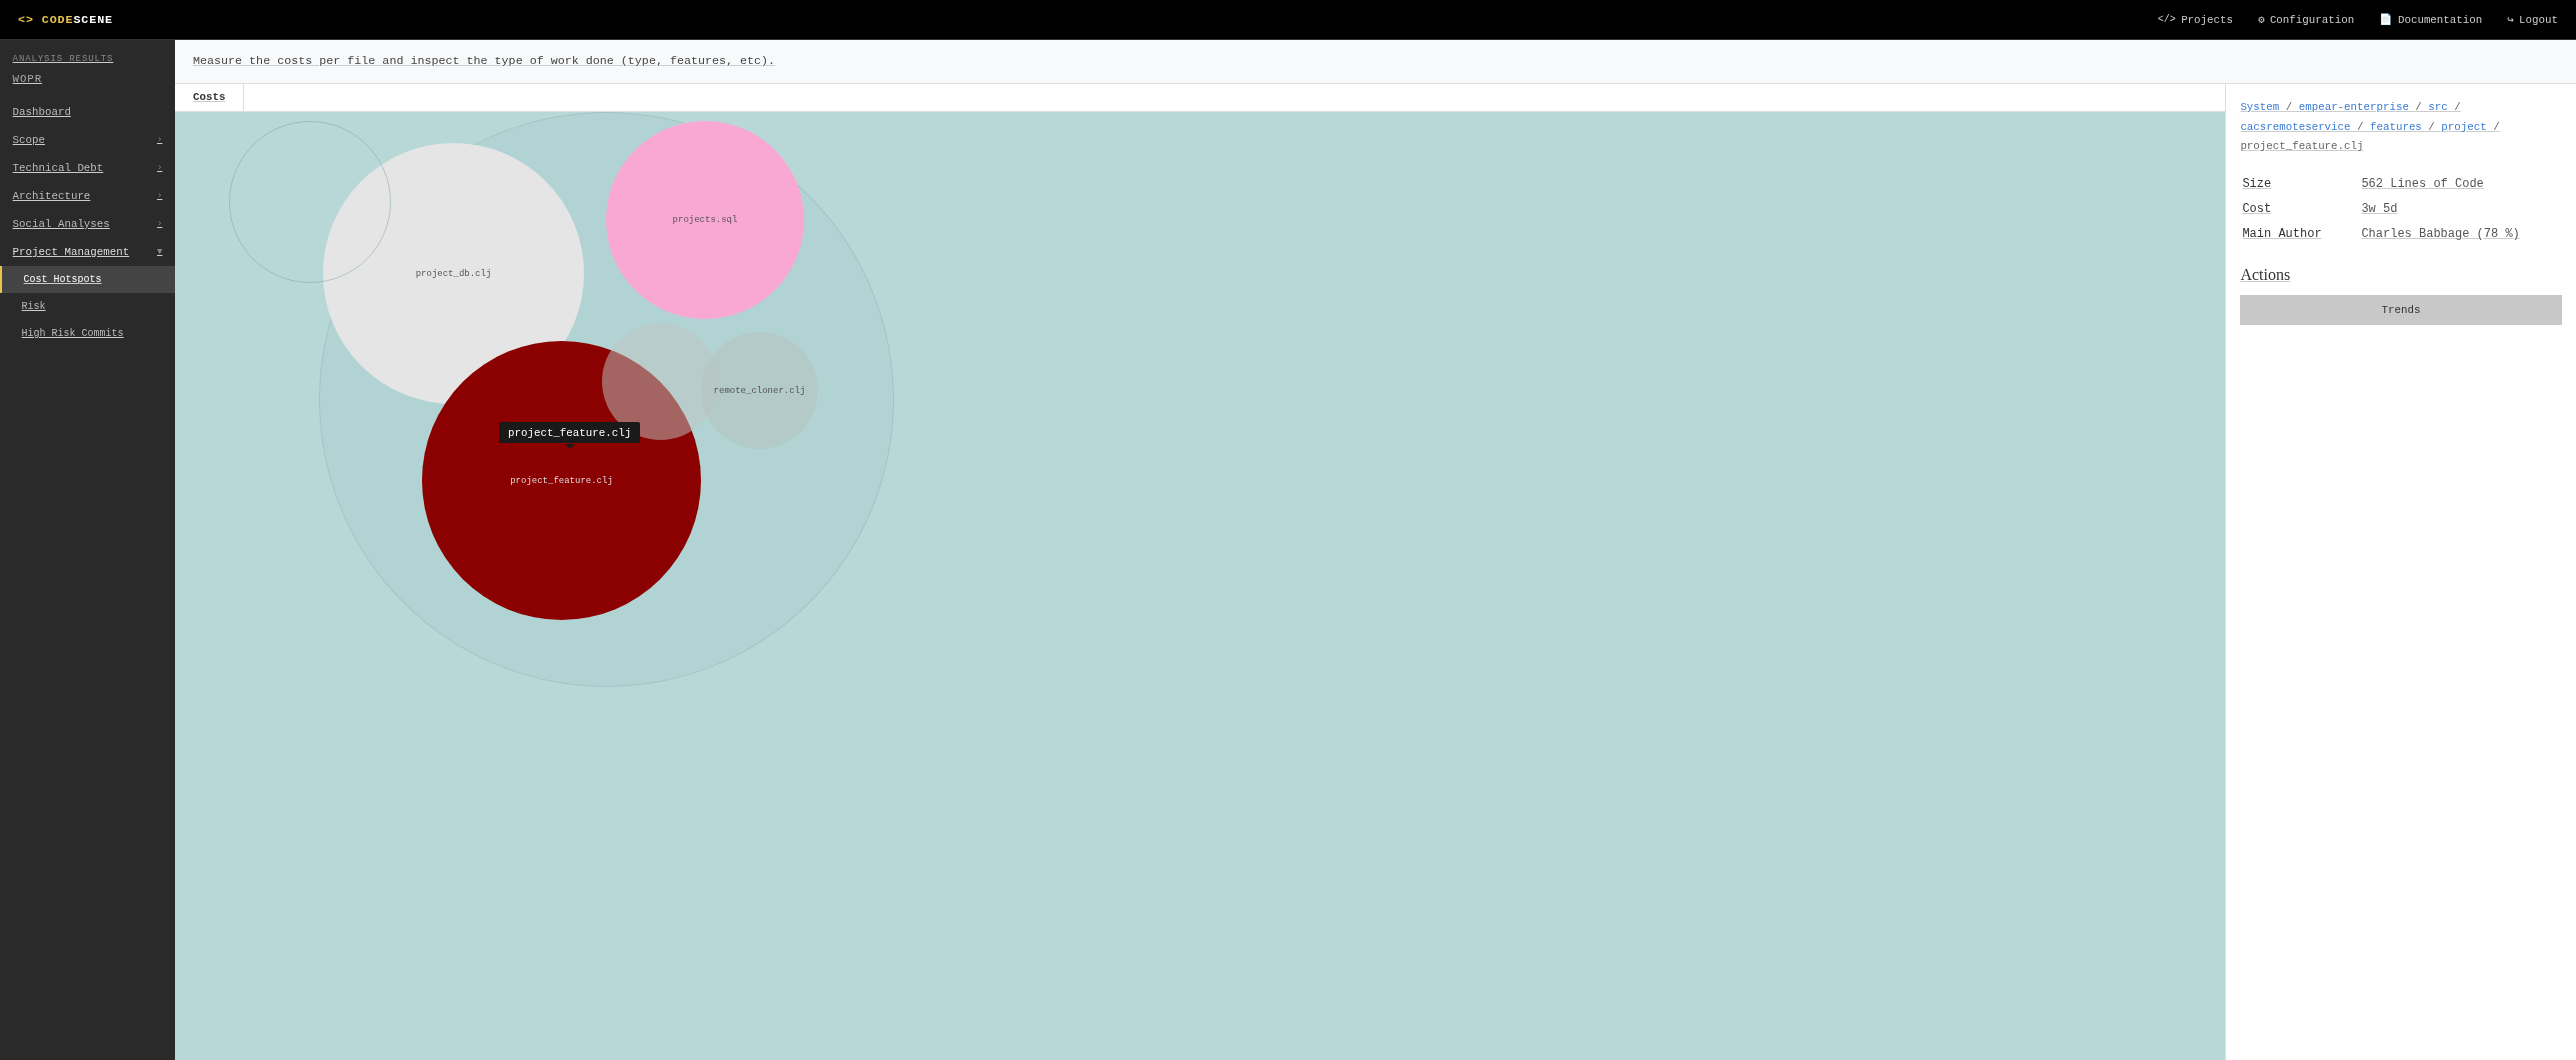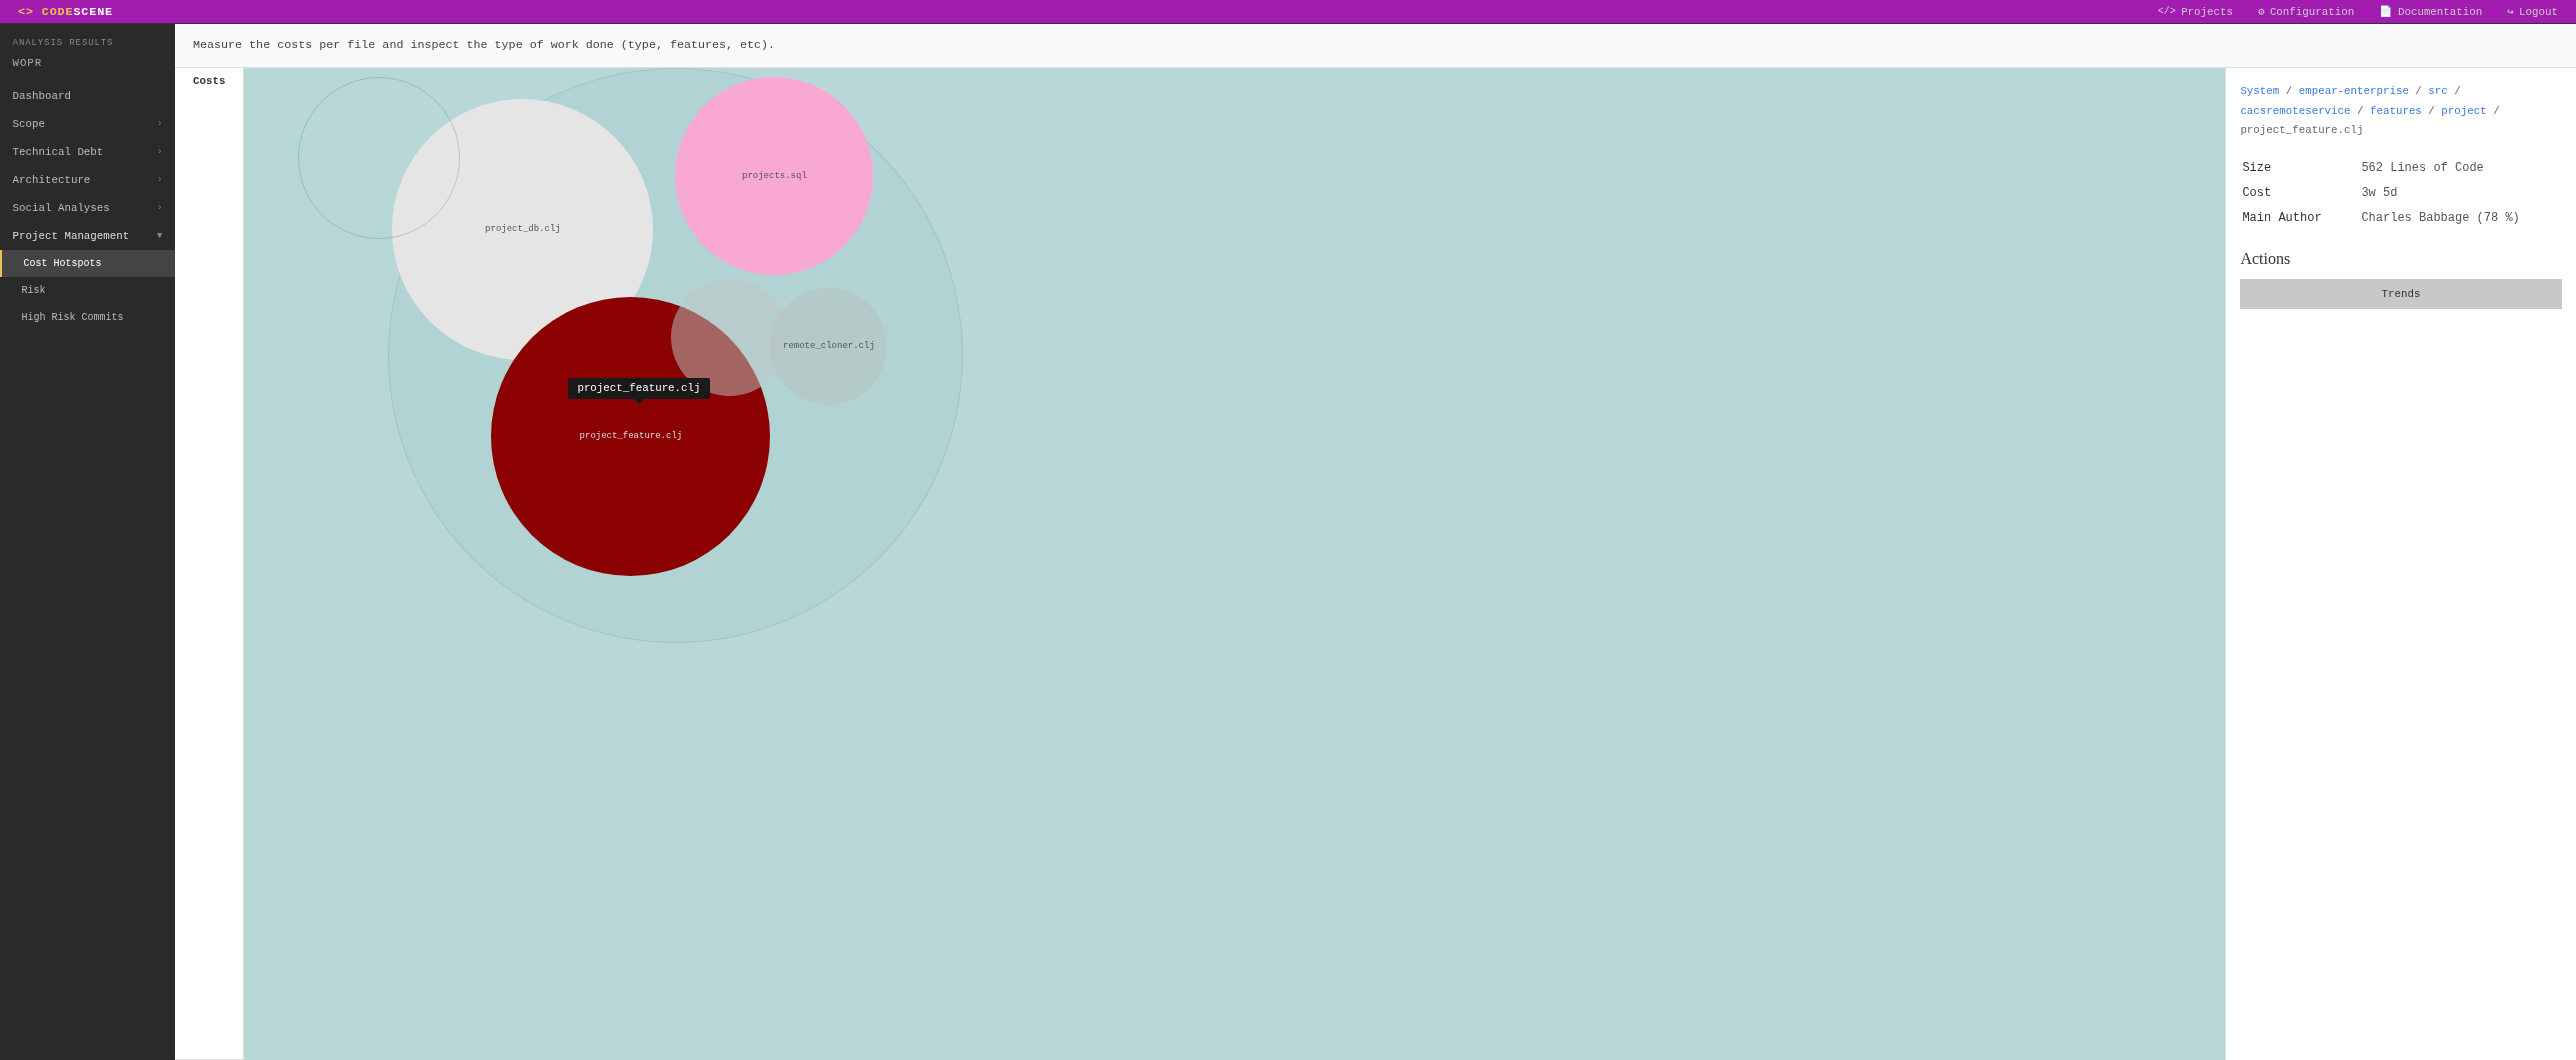--- a/index.html
+++ b/index.html
@@ -1,46 +1,46 @@
 <!DOCTYPE html>
 <html style="font-size:14.4px"><head>
   <meta charset="utf-8">
   <style>
     * { box-sizing: border-box; margin: 0; padding: 0; }
     body { font-family: 'Courier New', monospace; background: #1a1a1a; color: #ccc; height: 100vh; overflow: hidden; display: flex; flex-direction: column; }
 
     
     .top-nav {
-      background: #a21caf;
+      background: #000000;
       display: flex;
       align-items: center;
       justify-content: space-between;
       padding: 0 18px;
-      height: 24px;
+      height: 40px;
       border-bottom: 0.9px solid #333;
     }
     .top-nav .logo {
       color: #fff;
       font-size: 11.7px;
       font-weight: bold;
       letter-spacing: 0.9px;
     }
     .top-nav .logo span { color: #e8c44a; }
     .nav-links { display: flex; gap: 25px; align-items: center; }
     .nav-links a {
       color: #ccc;
       text-decoration: none;
       font-size: 10.8px;
       display: flex;
       align-items: center;
       gap: 5.4px;
     }
 
     
-    .main-layout { display: flex; flex: 1; overflow: hidden; }
+    .main-layout { display: flex; flex: 1; overflow: hidden; text-decoration: underline; }
 
     
     .sidebar {
       width: 175px;
       background: #2a2a2a;
       display: flex;
       flex-direction: column;
       overflow-y: auto;
       flex-shrink: 0;
     }
@@ -83,21 +83,21 @@
       font-size: 11.7px;
       color: #444;
       background: #f8f9fa;
       border-bottom: 0.9px solid #ddd;
       font-family: 'Courier New', monospace;
     }
 
     .content-body { display: flex; flex: 1; overflow: hidden; }
 
     
-    .chart-area { flex: 1; display: flex; overflow: hidden; }
+    .chart-area { flex: 1; display: flex; flex-direction: column; overflow: hidden; }
     .chart-tabs {
       display: flex;
       border-bottom: 0.9px solid #ddd;
       background: #fff;
     }
     .chart-tab {
       padding: 7.2px 18px;
       font-size: 10.8px;
       color: #555;
       cursor: pointer;

